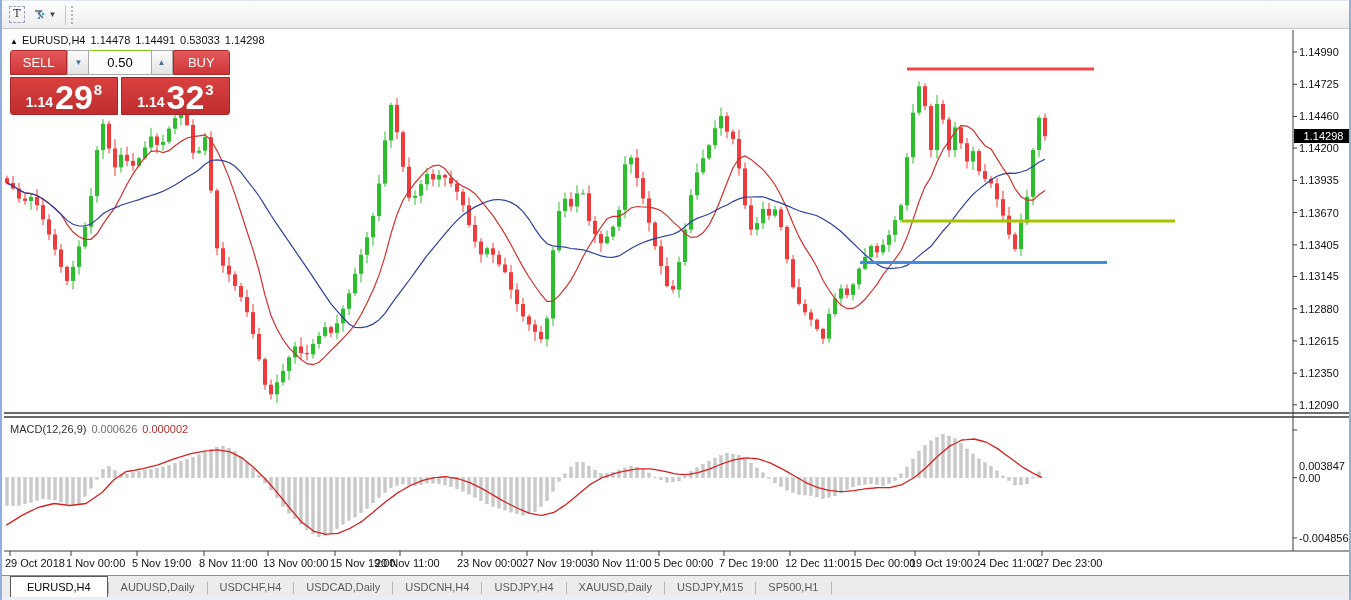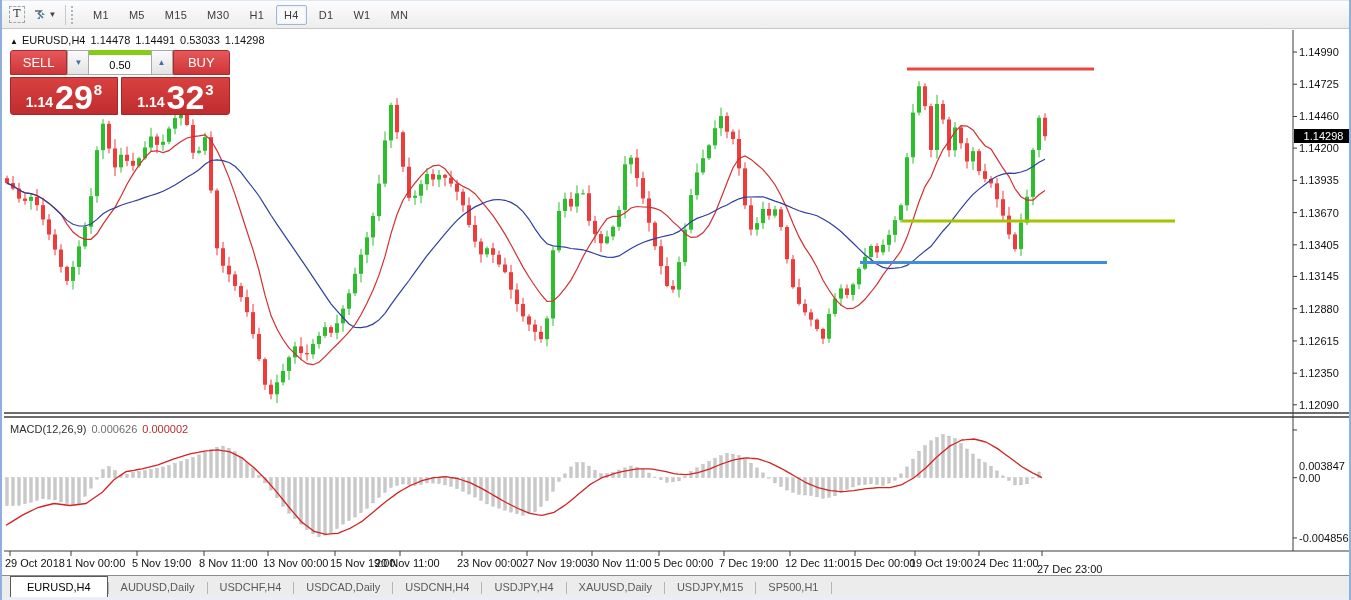--- a/index.html
+++ b/index.html
@@ -47,22 +47,22 @@
     width:60px;background:linear-gradient(#e4595b,#cf3538);color:#fff;border:1px solid #b02a2c;
     display:flex;align-items:center;justify-content:center;font-size:13px;box-sizing:border-box;
   }
   .btn-sell{border-radius:3px 0 0 0;}
   .btn-buy{border-radius:0 3px 0 0;}
   .spin-btn{
     width:23px;background:linear-gradient(#fbfbfb,#e3e3e3);border:1px solid #a9a9a9;color:#4a6b9e;
     display:flex;align-items:center;justify-content:center;font-size:8px;box-sizing:border-box;
   }
   .vol-field{
-    width:64px;background:#fff;border-top:5px solid #84cc16;border-bottom:1px solid #a9a9a9;
-    display:flex;align-items:center;justify-content:center;color:#000;font-size:11px;box-sizing:border-box;
+    width:64px;background:#fff;border-top:1px solid #84cc16;border-bottom:1px solid #a9a9a9;
+    display:flex;align-items:center;justify-content:center;color:#000;font-size:13px;box-sizing:border-box;
   }
   .tp-row2{display:flex;margin-top:2px;}
   .price-box{
     height:38px;background:linear-gradient(#d8413f,#c02c2f);border:1px solid #a82527;color:#fff;
     display:flex;align-items:flex-end;justify-content:center;box-sizing:border-box;padding-bottom:2px;
   }
   .price-box.sell{width:108px;border-radius:0 0 0 3px;margin-right:3px;}
   .price-box.buy{width:109px;border-radius:0 0 3px 0;}
   .pb-small{font-size:14px;font-weight:bold;margin:0 2px 2px 0;}
   .pb-big{font-size:34px;line-height:30px;font-weight:bold;}
@@ -90,31 +90,20 @@
   <div class="tool-btn" style="width:30px">
     <svg width="16" height="16">
       <path d="M3 4 L9 4 L6.5 6.5 L11 11" stroke="#5a6b7a" stroke-width="1.6" fill="none"></path>
       <path d="M10 5 L13 8 L10 8" fill="#2e9bb5"></path>
       <path d="M5 12 L8 12 L8 9" fill="#2e9bb5"></path>
     </svg>
     <span class="caret">▼</span>
   </div>
   <div class="tb-sep"></div>
   <div class="tb-grip"></div>
-  <div id="tf-buttons" style="display:flex">
-      <div class="tf-btn">M1</div>
-      <div class="tf-btn">M5</div>
-      <div class="tf-btn">M15</div>
-      <div class="tf-btn">M30</div>
-      <div class="tf-btn">H1</div>
-      <div class="tf-btn active">H4</div>
-      <div class="tf-btn">D1</div>
-      <div class="tf-btn">W1</div>
-      <div class="tf-btn">MN</div>
-    </div>
 </div>
 
 <div class="chart-area"></div>
 <svg class="canvas" id="chart-svg" width="1351" height="600">
     <defs>
       <clipPath id="mainClip">
         <rect x="3" y="31" width="1288" height="382"></rect>
       </clipPath>
       <clipPath id="macdClip">
         <rect x="3" y="419" width="1288" height="132"></rect>
@@ -753,21 +742,21 @@
     <div class="time-label" style="left: 373px;">20 Nov 11:00</div>
     <div class="time-label" style="left: 455px;">23 Nov 00:00</div>
     <div class="time-label" style="left: 520px;">27 Nov 19:00</div>
     <div class="time-label" style="left: 585px;">30 Nov 11:00</div>
     <div class="time-label" style="left: 652px;">5 Dec 00:00</div>
     <div class="time-label" style="left: 717px;">7 Dec 19:00</div>
     <div class="time-label" style="left: 783px;">12 Dec 11:00</div>
     <div class="time-label" style="left: 848px;">15 Dec 00:00</div>
     <div class="time-label" style="left: 908px;">19 Oct 19:00</div>
     <div class="time-label" style="left: 972px;">24 Dec 11:00</div>
-    <div class="time-label" style="left: 1035px; margin-top: 6px;">27 Dec 23:00</div>
+    <div class="time-label" style="left: 1035px;">27 Dec 23:00</div>
   </div>
 
 <div class="tabbar" id="tabbar">
     <div class="tab active">EURUSD,H4</div>
     <div class="tab-div"></div>
     <div class="tab">AUDUSD,Daily</div>
     <div class="tab-div"></div>
     <div class="tab">USDCHF,H4</div>
     <div class="tab-div"></div>
     <div class="tab">USDCAD,Daily</div>

